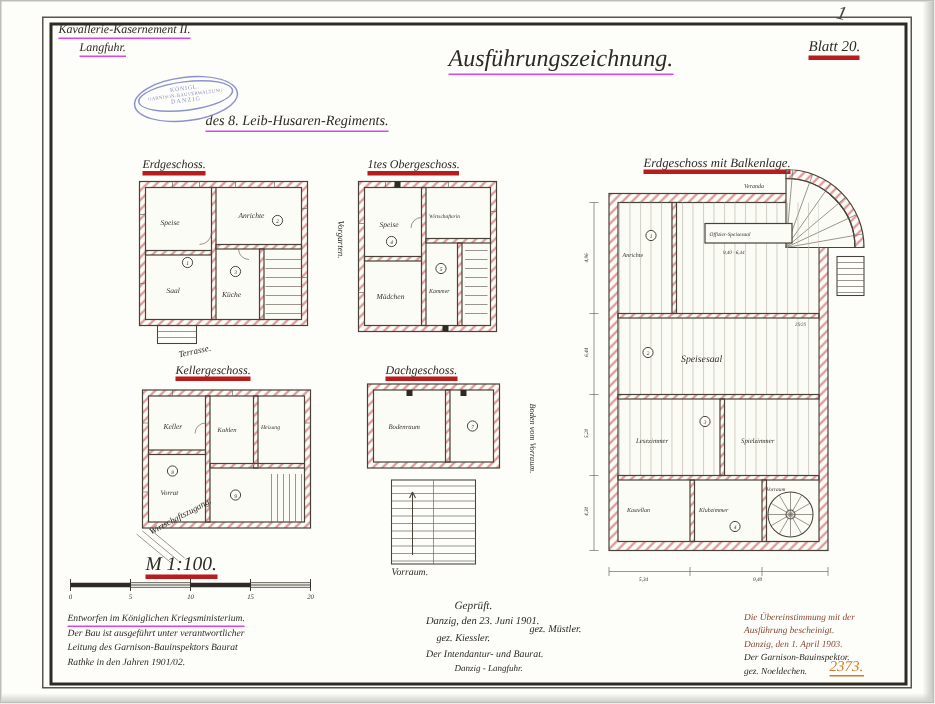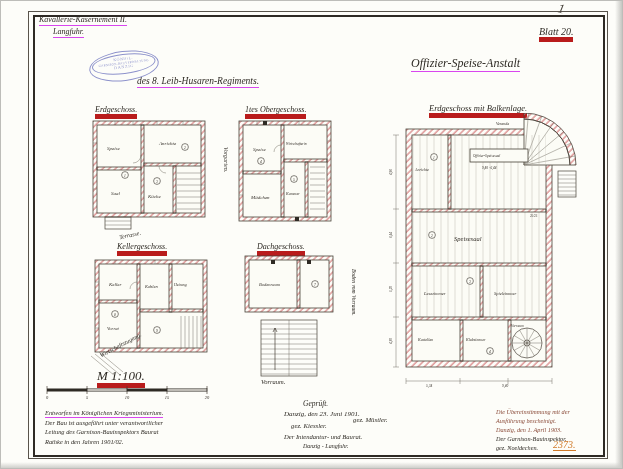--- a/index.html
+++ b/index.html
@@ -4,21 +4,21 @@
 <style>
   html,body{margin:0;padding:0;background:#ffffff;}
   .sheet{position:relative;width:623px;height:469px;background:#fdfdf9;overflow:hidden;
          font-family:"Liberation Serif",serif;color:#2e2a24;box-sizing:border-box;border:1px solid #bdbdb9;}
   .edge-r{position:absolute;right:0;top:0;bottom:0;width:7px;background:linear-gradient(to left,#c6c6c2,rgba(255,255,255,0));}
   .edge-b{position:absolute;left:0;right:0;bottom:0;height:6px;background:linear-gradient(to top,#cfcfcb,rgba(255,255,255,0));}
   .frame1{position:absolute;left:27px;top:10px;width:578px;height:446px;border:1px solid #59544c;}
   .frame2{position:absolute;left:32px;top:14px;width:568px;height:438px;border:2px solid #2e2a24;}
   .hw{position:absolute;font-style:italic;white-space:nowrap;}
   .u-red{border-bottom:1px solid #d946ef;padding-bottom:1px;}
-  .u-ink{border-bottom:5px solid #b91c1c;padding-bottom:0px;}
+  .u-ink{border-bottom:3px solid #b91c1c;padding-bottom:0px;}
   .vtext{transform-origin:0 0;transform:rotate(90deg);}
   .plan{position:absolute;}
   svg text{font-family:"Liberation Serif",serif;font-style:italic;fill:#35302a;}
   .wall{fill:url(#hw);stroke:#474138;stroke-width:.8;}
   .floor{fill:#fcfcf6;stroke:#474138;stroke-width:.8;}
   .beamfill{fill:url(#beam);opacity:.85;}
   .ln{stroke:#474138;stroke-width:.7;fill:none;}
   .thin{stroke:#6a645a;stroke-width:.45;fill:none;}
   .numc{fill:#fcfcf6;stroke:#35302a;stroke-width:.6;}
   .dark{fill:#2e2a24;}
@@ -44,24 +44,24 @@
       </pattern>
     </defs>
   </svg>
 
   <div class="frame1"></div>
   <div class="frame2"></div>
 
   <div class="hw" style="left:38px;top:14px;font-size:8px;"><span class="u-red">Kavallerie-Kasernement II.</span></div>
   <div class="hw" style="left:52px;top:26px;font-size:8px;"><span class="u-red">Langfuhr.</span></div>
 
+  <div class="hw" style="left:298px;top:30px;font-size:16px;"><span class="u-red">Ausführungszeichnung.</span></div>
 
   <div class="hw" style="left:136px;top:75px;font-size:9.5px;"><span class="u-red">des 8. Leib-Husaren-Regiments.</span></div>
 
-  <div class="hw" style="left:410px;top:55px;font-size:12px;"><span class="u-red">Offizier-Speise-Anstalt</span></div>
 
   <div class="hw" style="left:538px;top:25px;font-size:10px;"><span class="u-ink">Blatt 20.</span></div>
   <div class="hw" style="left:557px;top:0px;font-size:13px;transform:rotate(12deg);color:#4a453d;">1</div>
 
   <div class="stamp">
     <div class="inner">
       <div style="font-size:4px;letter-spacing:.5px;">KÖNIGL.</div>
       <div style="font-size:3.2px;letter-spacing:.2px;">GARNISON-BAUVERWALTUNG</div>
       <div style="font-size:4px;letter-spacing:.8px;">DANZIG</div>
     </div>

